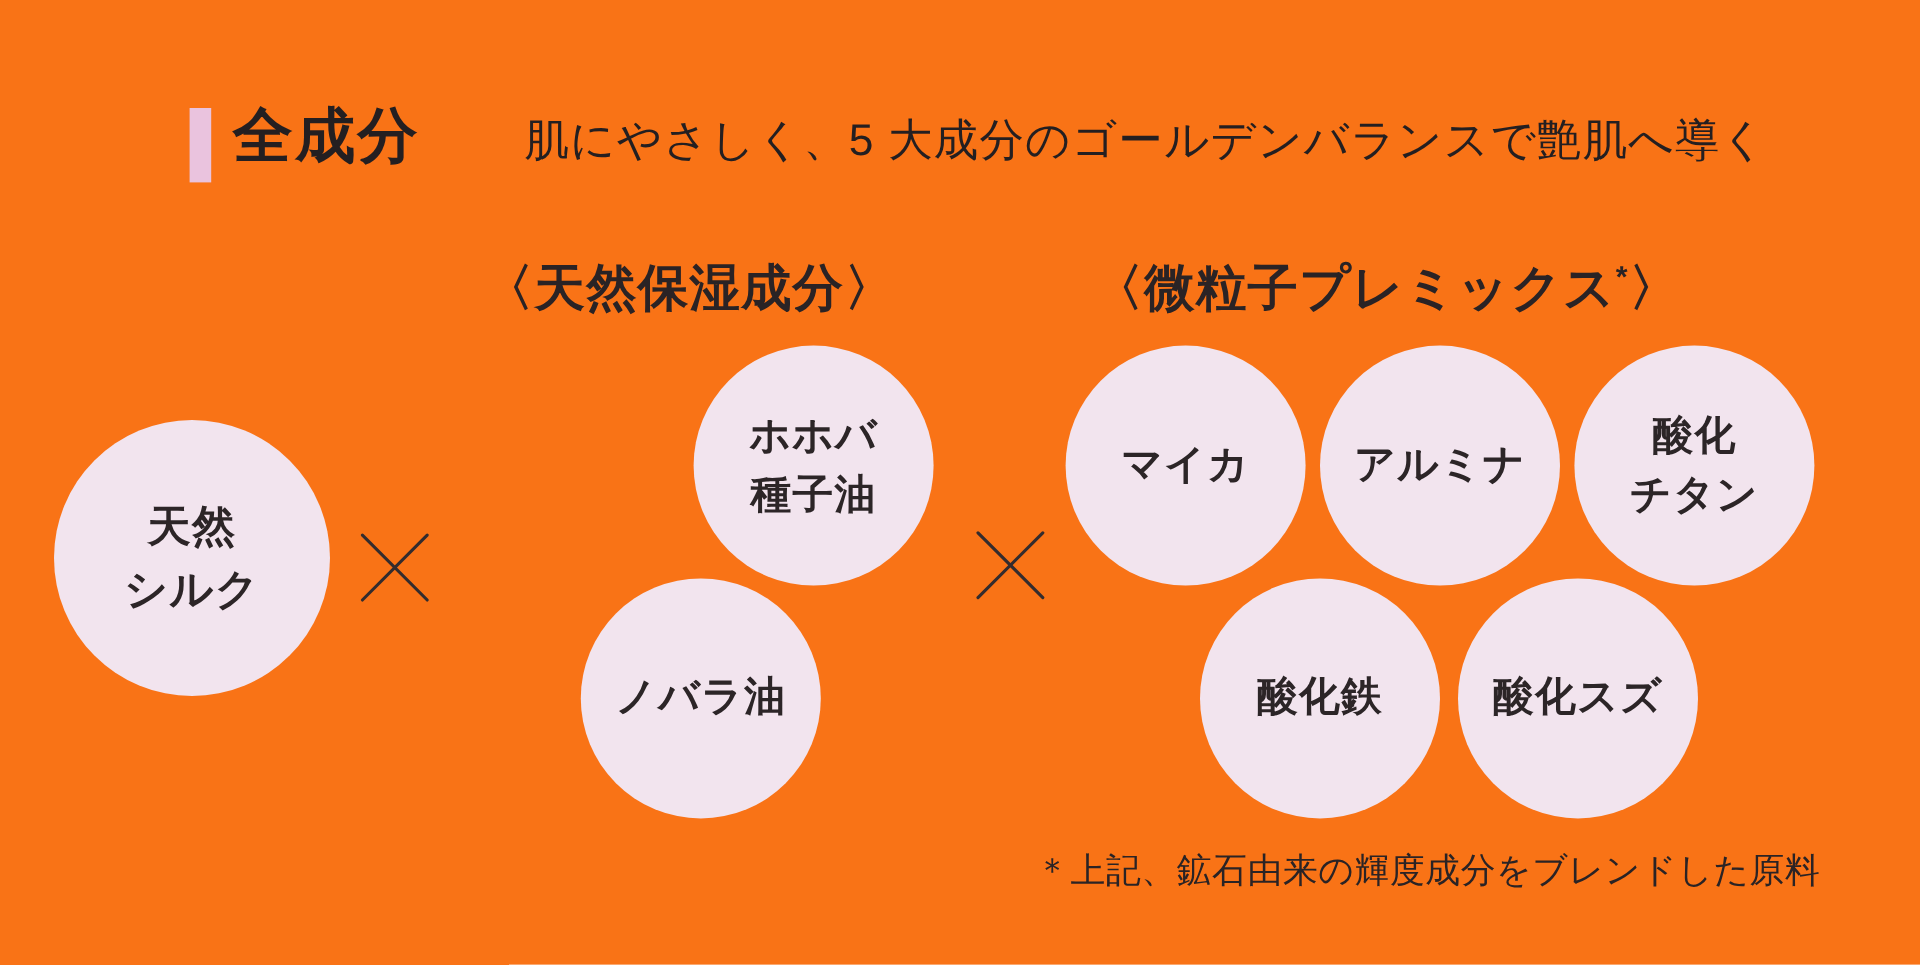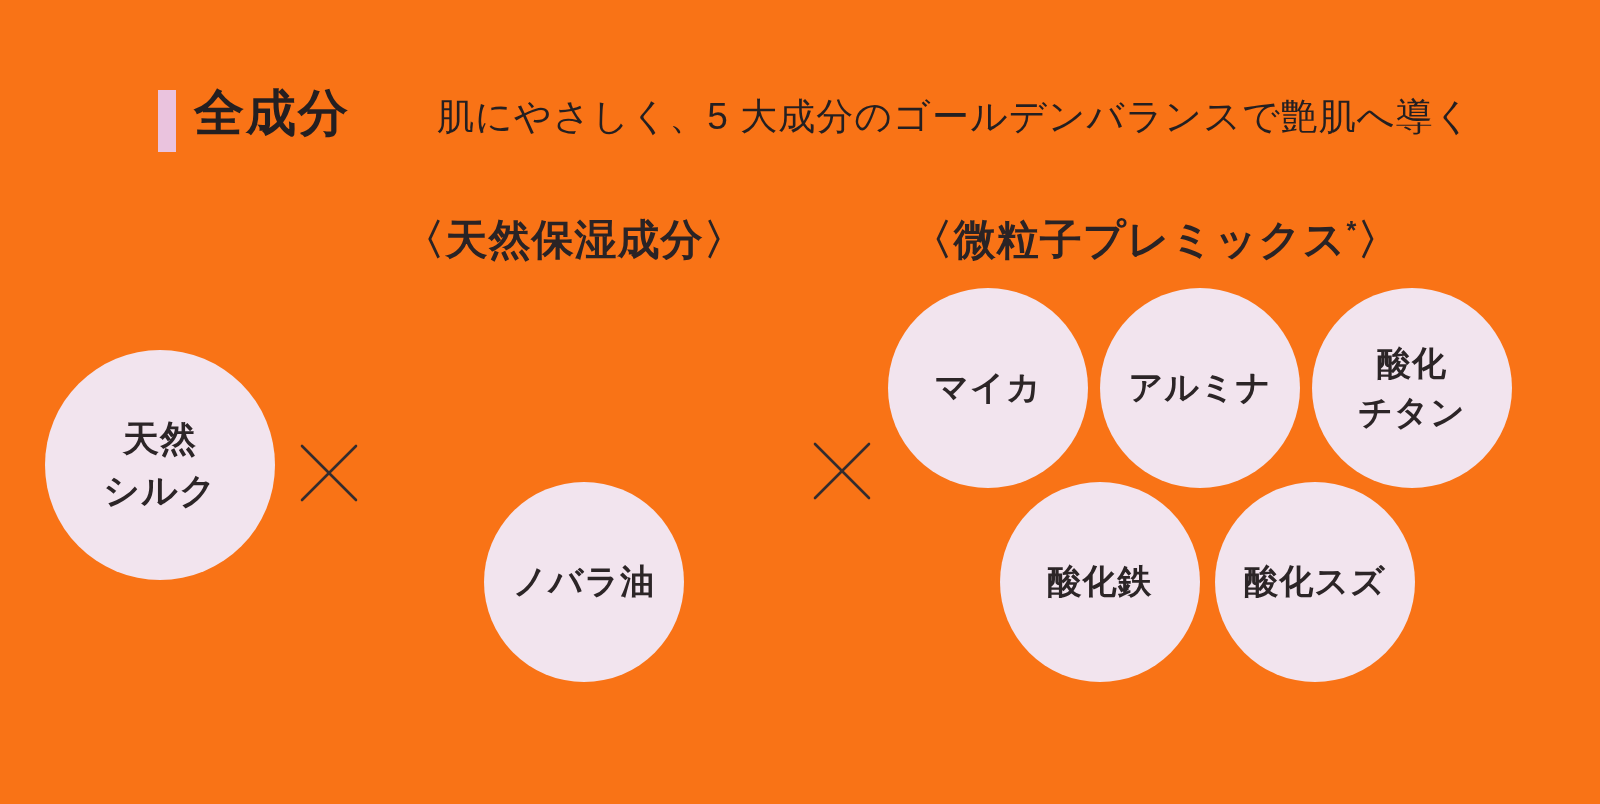--- a/index.html
+++ b/index.html
@@ -63,20 +63,24 @@
 
   <div class="multiply m1">
     <svg viewBox="0 0 60 60" aria-hidden="true">
       <line x1="3" y1="3" x2="57" y2="57"></line>
       <line x1="57" y1="3" x2="3" y2="57"></line>
     </svg>
   </div>
 
   <div class="group-heading g1">〈天然保湿成分〉</div>
 
+  <div class="circle jojoba">
+    <span>ホホバ</span>
+    <span>種子油</span>
+  </div>
   <div class="circle rose">
     <span>ノバラ油</span>
   </div>
 
   <div class="multiply m2">
     <svg viewBox="0 0 60 60" aria-hidden="true">
       <line x1="3" y1="3" x2="57" y2="57"></line>
       <line x1="57" y1="3" x2="3" y2="57"></line>
     </svg>
   </div>
@@ -93,14 +97,15 @@
   <div class="circle alumina">
     <span>アルミナ</span>
   </div>
   <div class="circle iron">
     <span>酸化鉄</span>
   </div>
   <div class="circle tin">
     <span>酸化スズ</span>
   </div>
 
+  <div class="footnote">＊上記、鉱石由来の輝度成分をブレンドした原料</div>
 
 </div>
 
 </body></html>

